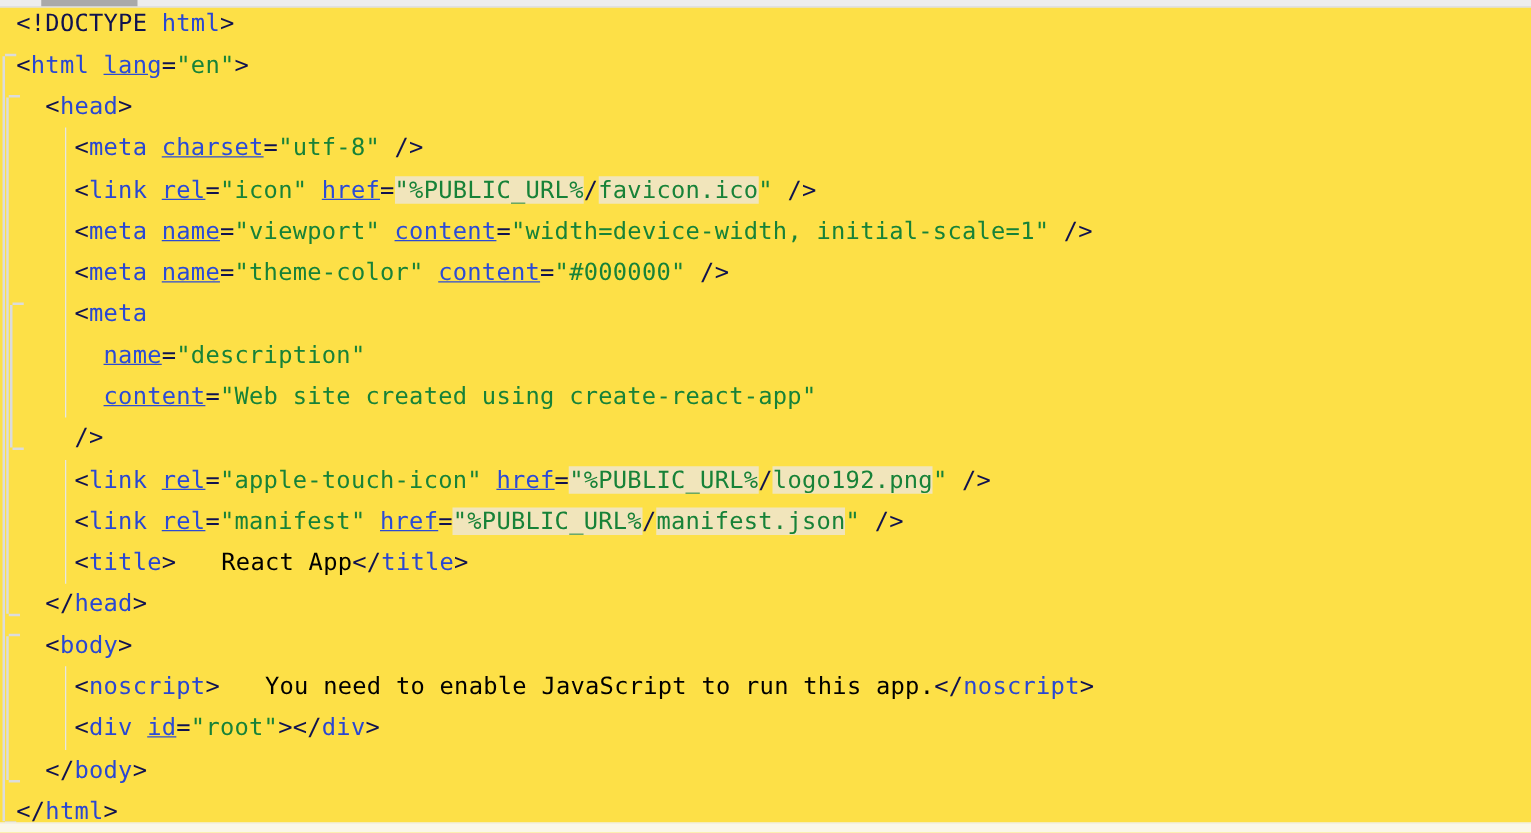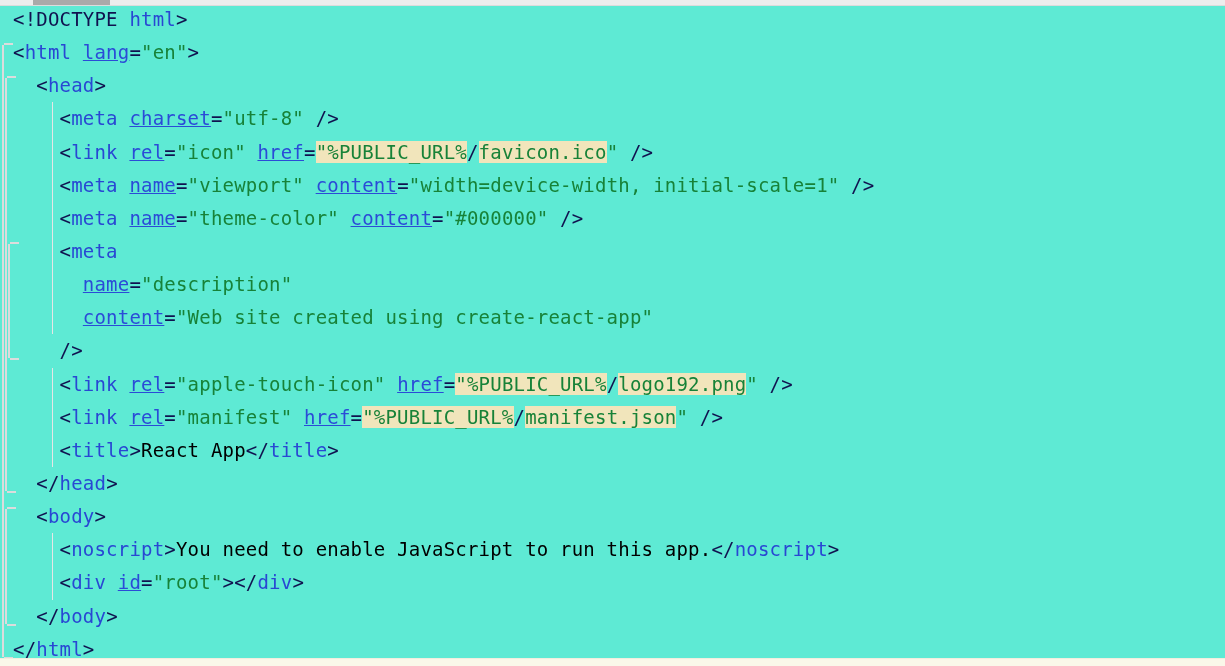--- a/index.html
+++ b/index.html
@@ -3,33 +3,33 @@
 <meta charset="utf-8">
 <style>
   html,body{margin:0;padding:0;}
   body{
     width:1225px;height:666px;overflow:hidden;background:#ffffff;
     font-family:"DejaVu Sans Mono","Liberation Mono",monospace;
     position:relative;
   }
   .editor{
     position:absolute;left:0;top:0;width:1225px;height:666px;
-    background:#5eead4;
+    background:#fde047;
   }
   .code{
     position:absolute;left:13px;top:3px;
     font-size:19px;letter-spacing:0.2px;line-height:33.15px;
     white-space:pre;
   }
   .code-line{height:33.15px;white-space:pre;}
   .tok-p   {color:#10124f;}
   .tok-tag {color:#2947d3;}
   .tok-attr{color:#2b4bd7;text-decoration:underline;}
   .tok-str {color:#178238;}
-  .tok-txt {color:#000000;}
+  .tok-txt {color:#000000;margin-left:36px;}
   .tok-hl  {color:#178238;background:#f1e5bb;}
   .fold-region{
     position:absolute;border-left:2px solid #dcdcdc;
   }
   .fold-region::before{
     content:"";position:absolute;top:-2px;left:0;width:9px;height:0;
     border-top:2px solid #dcdcdc;
   }
   .fold-region::after{
     content:"";position:absolute;bottom:-2px;left:0;width:9px;height:0;

